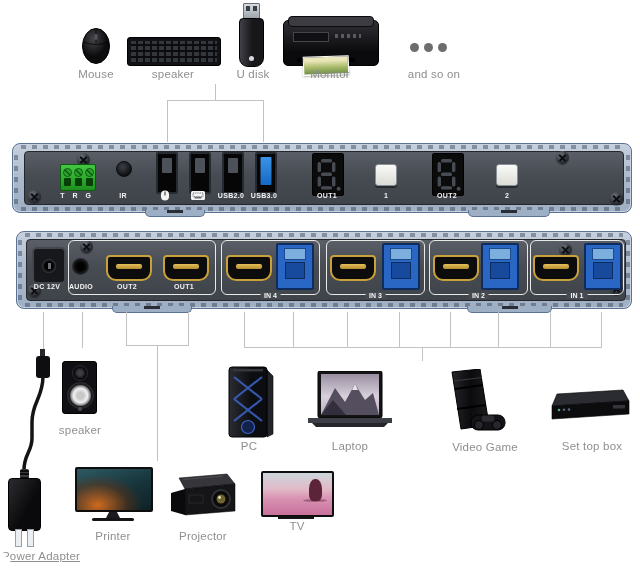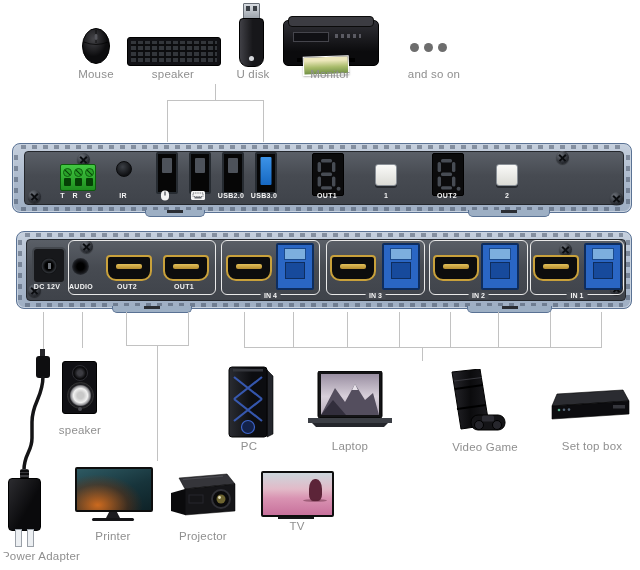--- a/index.html
+++ b/index.html
@@ -328,21 +328,21 @@
   <div class="abs" style="left:36px;top:356px;width:14px;height:22px;background:#0e0e10;border-radius:3px;"></div>
   <svg class="abs" style="left:15px;top:376px;" width="40" height="96" viewBox="0 0 40 96">
     <path d="M28,0 C28,22 17,26 17,46 L17,62 C17,76 9,78 9,94" stroke="#141416" stroke-width="3.5" fill="none"></path>
   </svg>
   <div class="abs" style="left:8px;top:469px;width:31px;height:78px;">
     <div class="abs" style="left:12px;top:0;width:9px;height:10px;background:repeating-linear-gradient(0deg,#0c0c0e 0 2px,#3a3a3e 2px 3.5px);border-radius:2px;"></div>
     <div class="abs" style="left:0;top:9px;width:31px;height:51px;background:linear-gradient(120deg,#2c2c30,#0a0a0c 60%);border:1px solid #000;border-radius:4px;"></div>
     <div class="abs" style="left:7px;top:60px;width:5px;height:16px;background:#eceff2;border:1px solid #9aa0a8;"></div>
     <div class="abs" style="left:19px;top:60px;width:5px;height:16px;background:#eceff2;border:1px solid #9aa0a8;"></div>
   </div>
-  <div class="lbl" style="left:41px;top:550px;">Power Adapter</div>
+  <div class="lbl" style="left:41px;top:550px;text-decoration:underline;">Power Adapter</div>
 
   <div class="abs" style="left:62px;top:361px;width:35px;height:53px;">
     <div class="abs" style="inset:0;background:#101014;border:1px solid #000;border-radius:3px;"></div>
     <div class="abs" style="left:10px;top:4px;width:14px;height:14px;border-radius:50%;background:radial-gradient(circle,#3c3c42 25%,#0a0a0c 60%);border:1px solid #2c2c32;"></div>
     <div class="abs" style="left:5px;top:21px;width:25px;height:25px;border-radius:50%;background:radial-gradient(circle,#c8c8c8 18%,#f0f0f0 40%,#8a8a8e 55%,#1e1e22 62%);border:1px solid #333;"></div>
     <div class="abs" style="left:15.5px;bottom:3px;width:4px;height:4px;border-radius:50%;background:#4a4a50;"></div>
   </div>
   <div class="lbl" style="left:80px;top:424px;">speaker</div>
 
   <svg class="abs" style="left:227px;top:365px;" width="47" height="74" viewBox="0 0 47 74">

